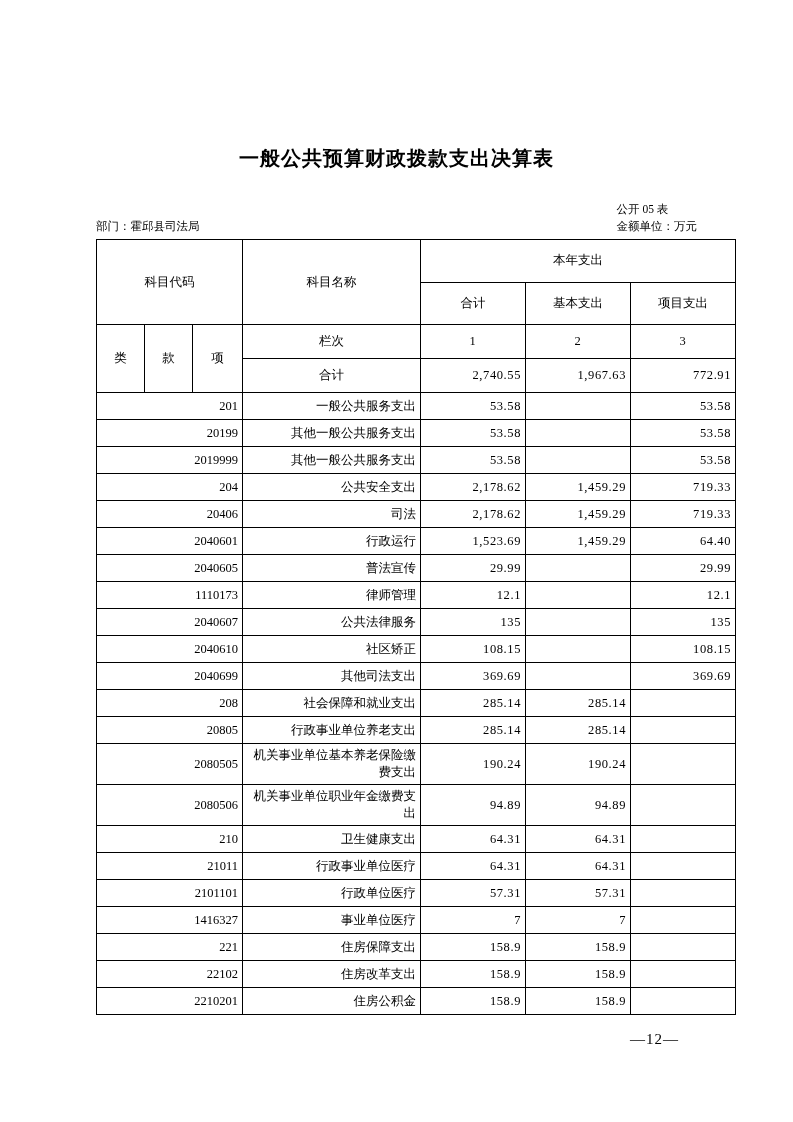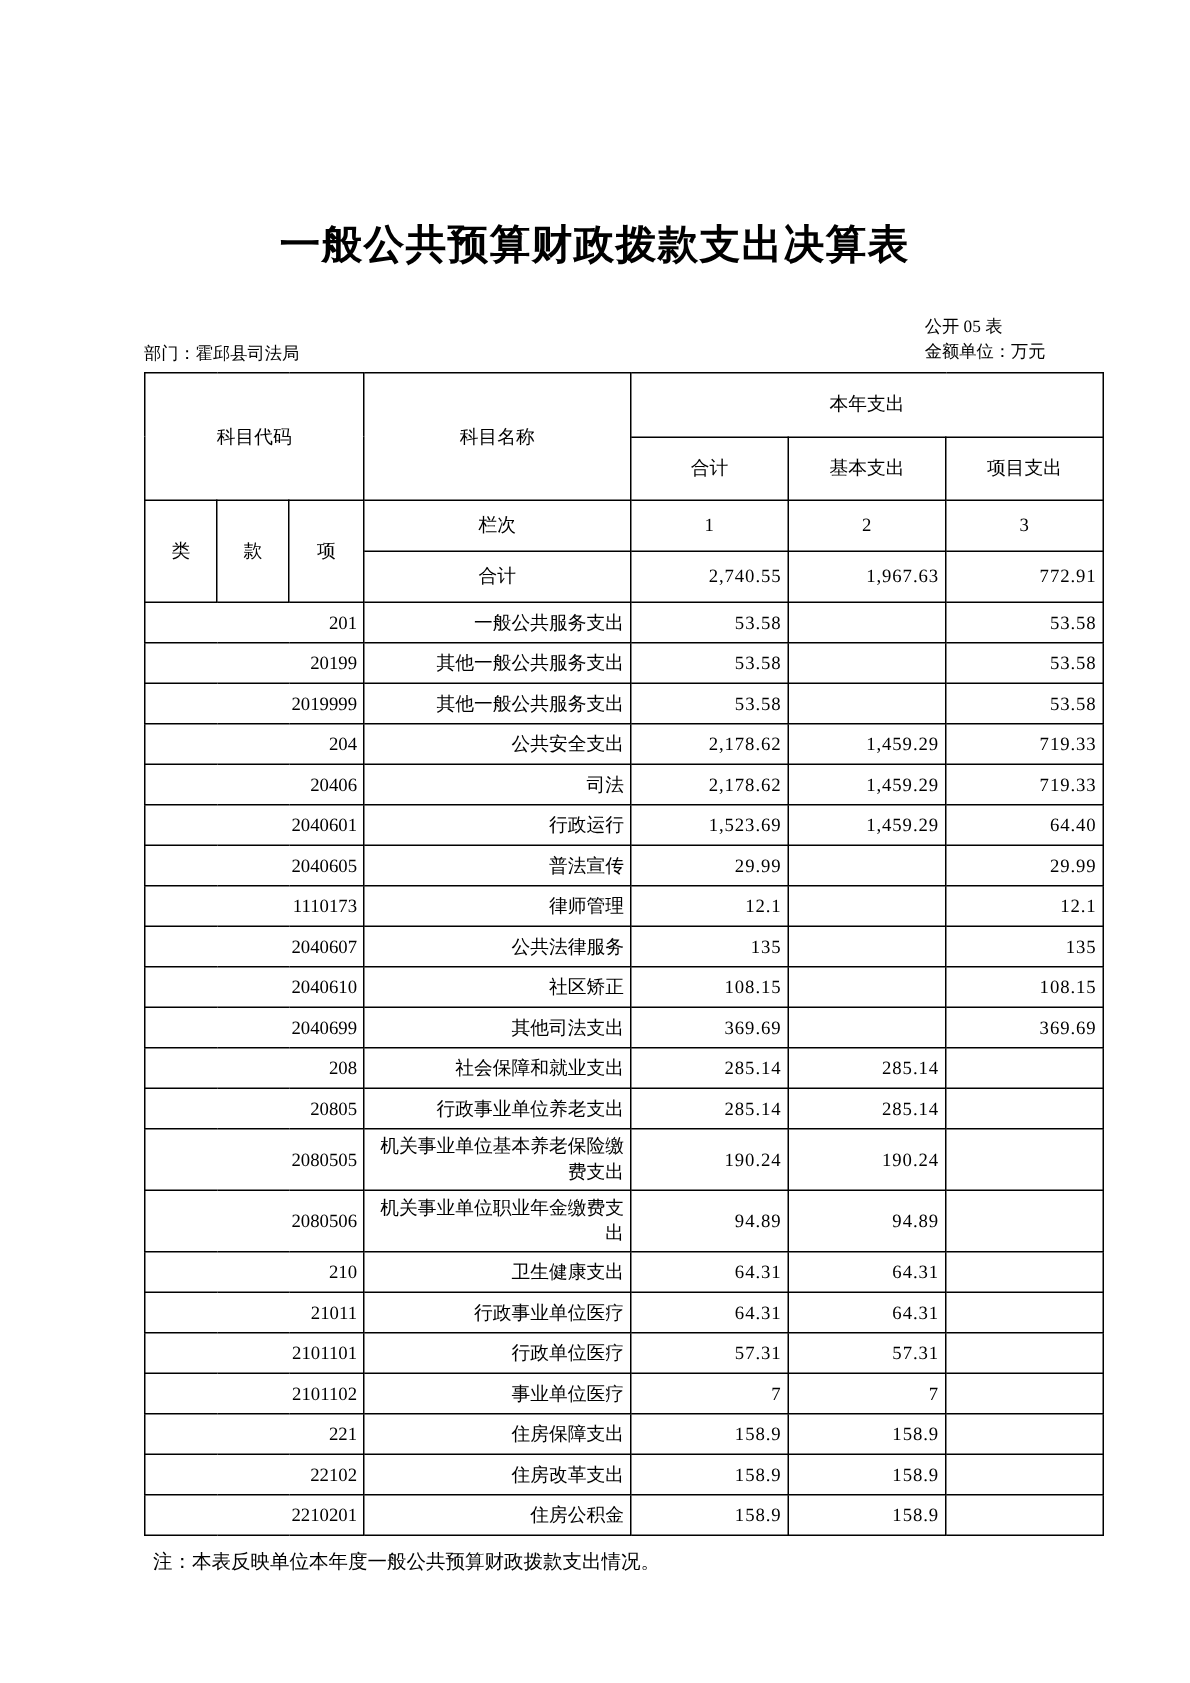--- a/index.html
+++ b/index.html
@@ -17,21 +17,21 @@
   }
   .page {
     position: relative;
     width: 793px;
     height: 1122px;
     box-sizing: border-box;
     padding: 0 96px;
   }
   .doc-title {
     text-align: center;
-    font-size: 27px;
+    font-size: 20px;
     font-weight: bold;
     letter-spacing: 1px;
     margin-top: 145px;
     font-family: Liberation Mono, monospace;
   }
   .meta-row {
     display: flex;
     justify-content: space-between;
     align-items: flex-end;
     font-size: 11.5px;
@@ -256,21 +256,21 @@
           <td class="c-right num"></td>
         </tr>
         <tr class="row-h">
           <td colspan="3" class="c-left code-ind0">2101101</td>
           <td class="c-left name-ind1">行政单位医疗</td>
           <td class="c-right num">57.31</td>
           <td class="c-right num">57.31</td>
           <td class="c-right num"></td>
         </tr>
         <tr class="row-h">
-          <td colspan="3" class="c-left code-ind0">2101102</td>
+          <td colspan="3" class="c-left code-ind0">1416327</td>
           <td class="c-left name-ind1">事业单位医疗</td>
           <td class="c-right num">7</td>
           <td class="c-right num">7</td>
           <td class="c-right num"></td>
         </tr>
         <tr class="row-h">
           <td colspan="3" class="c-left code-ind0">221</td>
           <td class="c-left name-ind0">住房保障支出</td>
           <td class="c-right num">158.9</td>
           <td class="c-right num">158.9</td>
@@ -286,15 +286,15 @@
         <tr class="row-h">
           <td colspan="3" class="c-left code-ind0">2210201</td>
           <td class="c-left name-ind1">住房公积金</td>
           <td class="c-right num">158.9</td>
           <td class="c-right num">158.9</td>
           <td class="c-right num"></td>
         </tr>
       </tbody>
   </table>
 
-  <div class="footnote">注：本表反映单位本年度一般公共预算财政拨款支出情况。</div>
+  <div class="pagenum">—12—</div>
 
 </div>
 
 </body></html>

